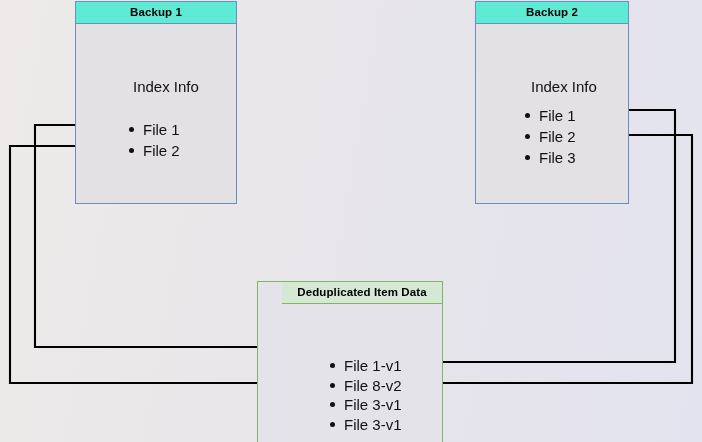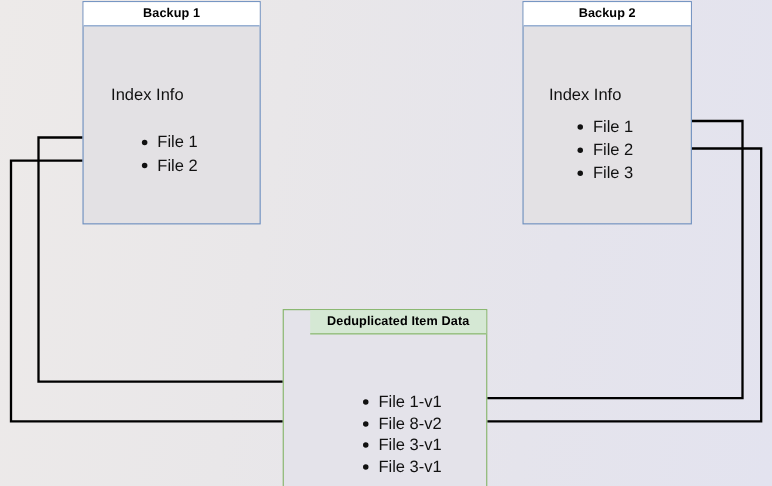--- a/index.html
+++ b/index.html
@@ -39,38 +39,39 @@
     padding-left: 24px;
   }
   .box-header {
     box-sizing: border-box;
     height: 22px;
     line-height: 21px;
     text-align: center;
     font-size: 11.5px;
     font-weight: bold;
     color: #000000;
-    background: #ffffff;
+    background: #5eead4;
     border-bottom: 1px solid #6c8ebf;
     letter-spacing: 0.1px;
   }
   .box.green .box-header {
     background: #d5e8d4;
     border-bottom: 1px solid #82b366;
   }
   .box-body {
     position: relative;
     height: calc(100% - 22px);
   }
 
   .index-label {
     position: absolute;
     font-size: 15px;
     color: #111111;
     white-space: nowrap;
+    margin-left: 32px;
   }
 
   .file-list {
     position: absolute;
     margin: 0;
     padding: 0;
     list-style: none;
   }
   .file-list li {
     position: relative;

